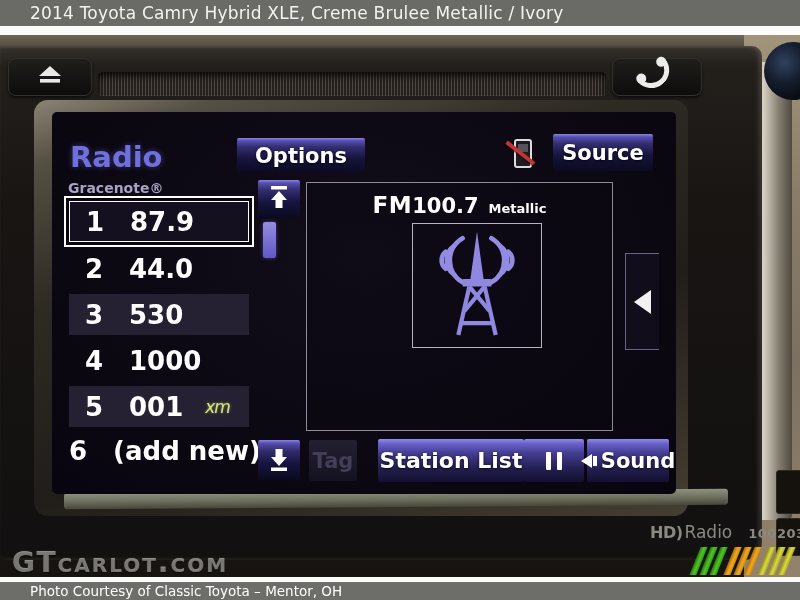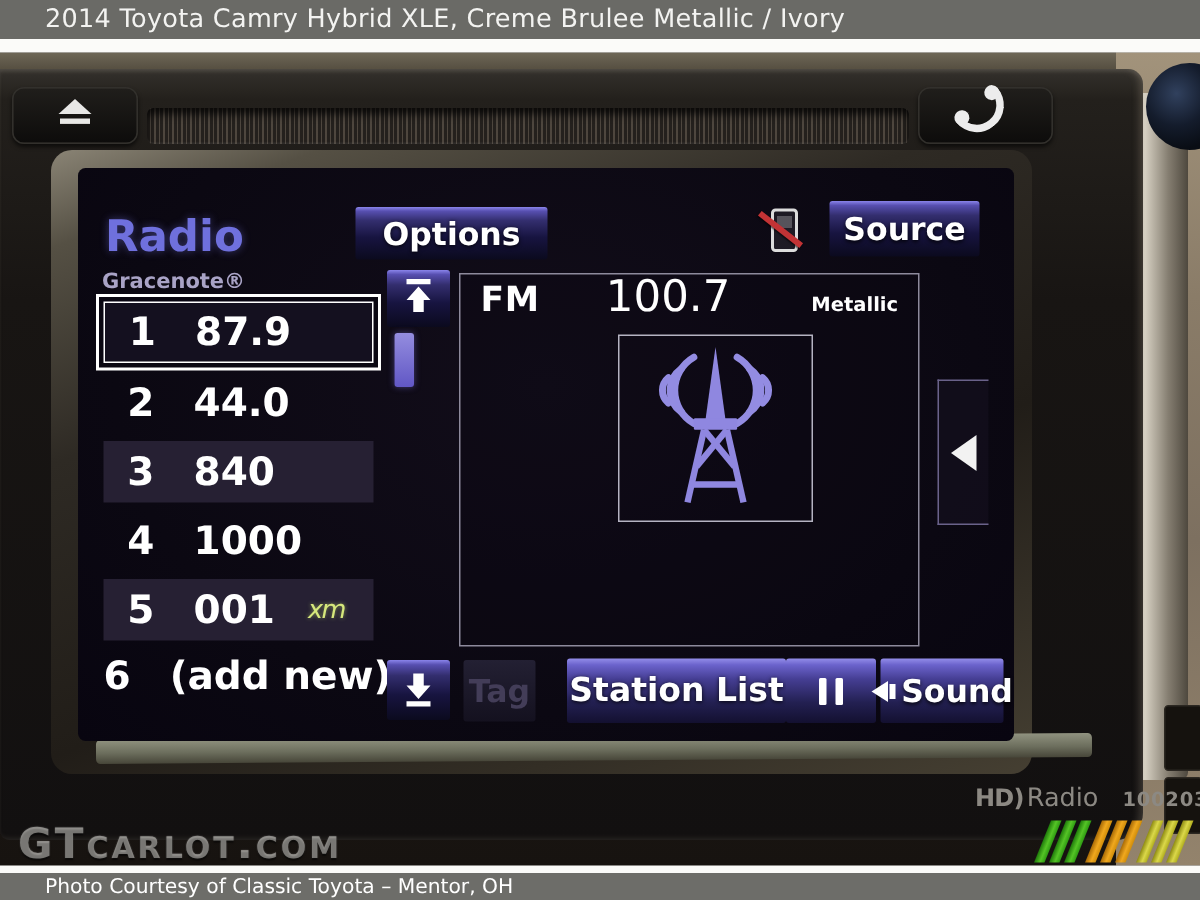--- a/index.html
+++ b/index.html
@@ -91,24 +91,24 @@
   .xm-badge { margin-left:22px; font-size:17px; font-weight:normal; font-style:italic;
     letter-spacing:-1px; color:#d6e87c; text-shadow:0 0 3px rgba(200,230,110,0.6); }
 
   .scroll-up { left:258px; top:180px; width:42px; height:38px; }
   .scroll-down { left:258px; top:440px; width:42px; height:40px; }
   .thumb { left:263px; top:222px; width:13px; height:36px; border-radius:2px;
     background:linear-gradient(180deg,#948ddf 0%,#6157c5 100%); box-shadow:0 0 4px rgba(120,110,220,0.5); }
 
   .fm-panel { left:306px; top:182px; width:307px; height:249px; border:1px solid #8d8a9c;
     box-sizing:border-box; background:rgba(10,7,16,0.3); }
-  .fm-row { left:306px; top:180px; width:307px; display:flex; justify-content:center;
-    align-items:baseline; color:#fff;gap:44px; }
+  .fm-row { left:306px; top:192px; width:307px; display:flex; justify-content:center;
+    align-items:baseline; color:#fff; }
   .fm-band { font-size:23px; font-weight:bold; letter-spacing:0.5px; }
-  .fm-freq { font-size:29px; font-weight:normal; margin-left:0; }
+  .fm-freq { font-size:21px; font-weight:bold; margin-left:0; }
   .fm-stlabel { font-size:13px; font-weight:bold; margin-left:10px; }
   .tower-box { left:412px; top:223px; width:130px; height:125px; border:1px solid #b5b3c2;
     box-sizing:border-box; display:flex; align-items:center; justify-content:center; }
 
   .back-tab { left:625px; top:253px; width:33px; height:95px; border:1px solid #6a628a;
     border-right:none; background:rgba(22,17,32,0.6); display:flex; align-items:center; justify-content:center; }
   .tri-left { width:0; height:0; border-top:12px solid transparent;
     border-bottom:12px solid transparent; border-right:17px solid #f2f2f2; }
 
   .tag-btn { left:309px; top:440px; width:48px; height:41px; font-size:21px; font-weight:bold;
@@ -186,21 +186,21 @@
   <div class="abs preset selected" style="top:201px;">
     <span class="num">1</span>
     <span class="val">87.9</span>
   </div>
   <div class="abs preset" style="top:248px;">
     <span class="num">2</span>
     <span class="val">44.0</span>
   </div>
   <div class="abs preset shaded" style="top:294px;">
     <span class="num">3</span>
-    <span class="val">840</span>
+    <span class="val">530</span>
   </div>
   <div class="abs preset" style="top:340px;">
     <span class="num">4</span>
     <span class="val">1000</span>
   </div>
   <div class="abs preset shaded" style="top:386px;">
     <span class="num">5</span>
     <span class="val">001</span>
     <span class="xm-badge">xm</span>
   </div>

